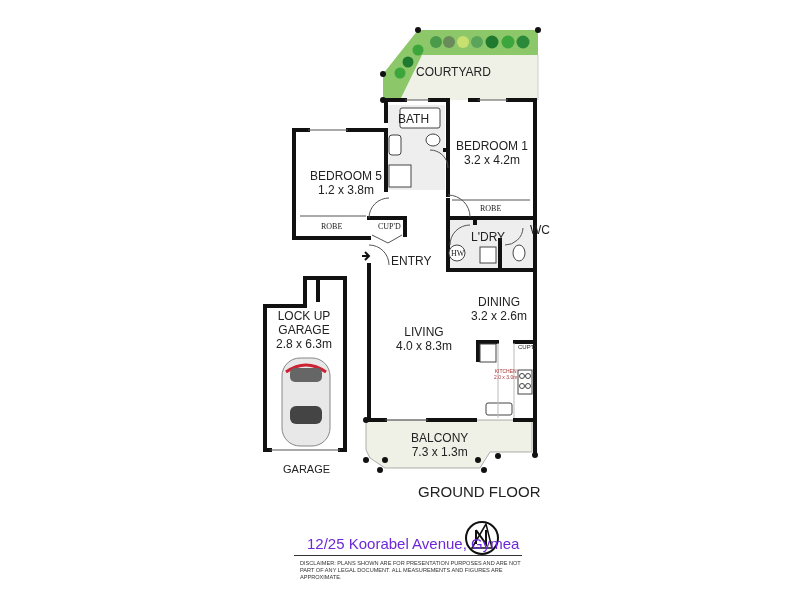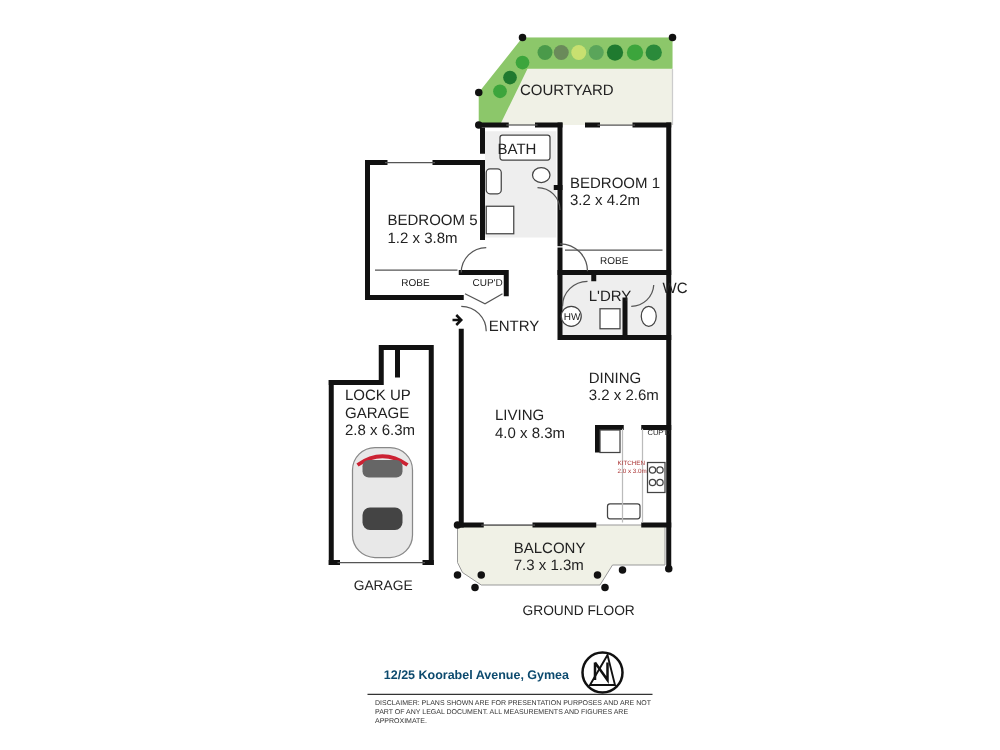--- a/index.html
+++ b/index.html
@@ -1,22 +1,22 @@
 <!DOCTYPE html>
 <html><head>
 <meta charset="utf-8">
 <style>
   html, body { margin:0; padding:0; background:#ffffff; }
   body { width:800px; height:600px; position:relative; overflow:hidden; font-family:"Liberation Sans", sans-serif; color:#222; }
   #plan { position:absolute; left:0; top:0; width:800px; height:600px; }
-  .lbl { position:absolute; text-align:left; font-family:"Liberation Sans", sans-serif; color:#222; white-space:nowrap; line-height:1.15; }
+  .lbl { position:absolute; text-align:center; font-family:"Liberation Sans", sans-serif; color:#222; white-space:nowrap; line-height:1.15; }
   .lbl span { display:block; }
-  .sm { font-size:8px; }
+  .sm { font-size:8px;font-family:Liberation Serif, serif; }
   .md { font-size:12px; }
-  .title { position:absolute; left:307px; top:535px; font-size:10px; color:#0c4a6e;font-weight:bold; }
+  .title { position:absolute; left:307px; top:535px; font-size:15px; color:#6d28d9; }
   .rule { position:absolute; left:294px; top:555px; width:228px; height:1px; background:#333; }
   .disc { position:absolute; left:300px; top:560px; width:230px; font-size:5.6px; line-height:7px; color:#333; }
 </style>
 </head>
 <body>
 
 <svg id="plan" viewBox="0 0 800 600" xmlns="http://www.w3.org/2000/svg">
 
   <g>
     <polygon points="383,100 383,74 418,30 538,30 538,100" fill="#f0f1e6"></polygon>
@@ -188,17 +188,17 @@
   <span>7.3 x 1.3m</span>
 </div>
 
 <div class="lbl md" style="left:276px;top:310px;">
   <span>LOCK UP</span>
   <span>GARAGE</span>
   <span>2.8 x 6.3m</span>
 </div>
 <div class="lbl" style="left:283px;top:463px;font-size:11px;">GARAGE</div>
 
-<div class="lbl" style="left:418px;top:483px;font-size:11px;">GROUND FLOOR</div>
+<div class="lbl" style="left:418px;top:483px;font-size:15px;">GROUND FLOOR</div>
 
 <div class="title">12/25 Koorabel Avenue, Gymea</div>
 <div class="rule"></div>
 <div class="disc">DISCLAIMER:  PLANS SHOWN ARE FOR PRESENTATION PURPOSES AND ARE NOT PART OF ANY LEGAL DOCUMENT. ALL MEASUREMENTS AND FIGURES ARE APPROXIMATE.</div>
 
 </body></html>

